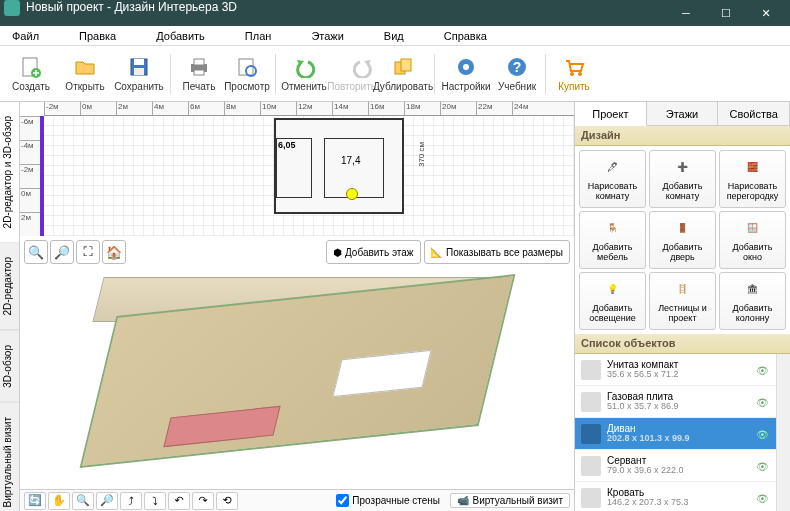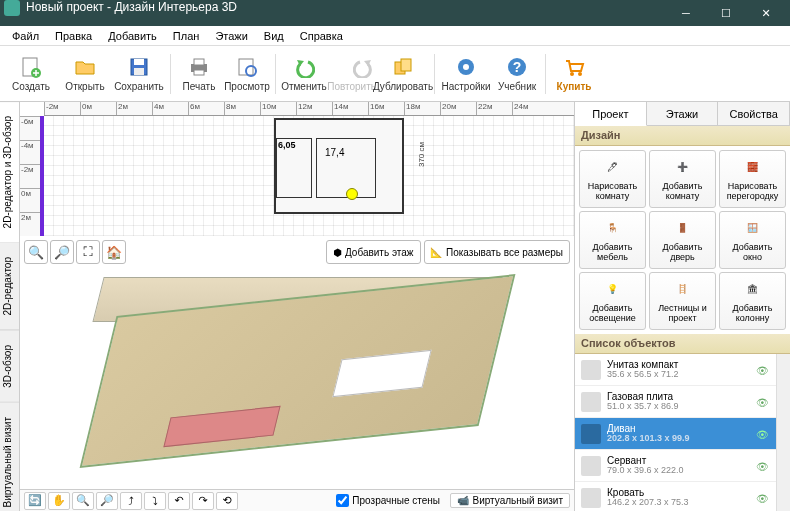--- a/index.html
+++ b/index.html
@@ -3,47 +3,47 @@
 <meta charset="utf-8">
 <style>
 * { box-sizing: border-box; margin: 0; padding: 0; font-family: "Segoe UI", Tahoma, sans-serif; }
 body { width: 790px; height: 511px; overflow: hidden; background: #fff; font-size: 11px; }
 
 .titlebar { height: 26px; background: #2d4a4a; color: #fff; display: flex; align-items: flex-start; padding: 0 4px; }
 .titlebar .app-icon { width: 16px; height: 16px; background: #4a9; border-radius: 3px; margin-right: 6px; }
 .titlebar .title { flex: 1; font-size: 12px; }
 .titlebar .winbtn { width: 40px; height: 26px; display: flex; align-items: center; justify-content: center; color: #fff; }
 
-.menubar { height: 20px; background: #fff; border-bottom: 1px solid #ddd; display: flex; align-items: center; padding: 0 4px; }
+.menubar { height: 20px; background: #fff; border-bottom: 1px solid #ddd; display: flex; align-items: center; padding: 0 4px; gap: 24px; }
 .menubar .menu { padding: 2px 8px; font-size: 11px; }
 
 .toolbar { height: 56px; background: #fff; border-bottom: 1px solid #ccc; display: flex; align-items: center; padding: 0 4px; gap: 0; }
 .tbtn { display: flex; flex-direction: column; align-items: center; justify-content: center; width: 54px; height: 52px; font-size: 10px; color: #333; }
 .tbtn.narrow { width: 48px; }
 .tbtn .tico { width: 24px; height: 24px; margin-bottom: 2px; display: flex; align-items: center; justify-content: center; }
 .tsep { width: 1px; height: 40px; background: #ddd; margin: 0 4px; }
-.tbtn.buy span.lbl { color: #c70; font-weight: bold; }
+.tbtn.buy span.lbl { color: #c70; font-weight: normal; }
 .tbtn.repeat { color: #bbb; align-items: flex-end; }
 
 .main { display: flex; height: 409px; }
 
 .vtabs { width: 20px; background: #f5f5f5; border-right: 1px solid #ccc; display: flex; flex-direction: column; }
 .vtab { flex: 0 0 auto; writing-mode: vertical-rl; transform: rotate(180deg); padding: 14px 2px; font-size: 10px; text-align: center; border-top: 1px solid #ccc; background: #f0f0f0; }
 .vtab.active { background: #fff; }
 
 .canvas-area { flex: 1; position: relative; background: #fff; overflow: hidden; }
 .ruler-h { position: absolute; top: 0; left: 24px; right: 0; height: 14px; background: #f8f8f8; border-bottom: 1px solid #999; display: flex; font-size: 8px; color: #555; overflow: hidden; }
 .ruler-h .tick { flex: 0 0 36px; border-left: 1px solid #aaa; padding-left: 1px; }
 .ruler-v { position: absolute; top: 14px; left: 0; width: 24px; height: 120px; background: #f8f8f8; border-right: 4px solid #6d28d9; font-size: 8px; color: #555; }
 .ruler-v .tick { height: 24px; border-top: 1px solid #aaa; padding-left: 1px; }
 
 .plan2d { position: absolute; top: 14px; left: 24px; right: 0; height: 120px; background: repeating-linear-gradient(#fff, #fff 9px, #eee 9px, #eee 10px), repeating-linear-gradient(90deg, #fff, #fff 9px, #eee 9px, #eee 10px); background-blend-mode: multiply; }
 .floorplan { position: absolute; left: 230px; top: 2px; width: 130px; height: 96px; border: 2px solid #333; background: #f8f8f8; }
 .floorplan .room1 { position: absolute; left: 0; top: 18px; width: 36px; height: 60px; border: 1px solid #333; font-size: 9px; padding: 1px; font-weight: bold; }
-.floorplan .room2 { position: absolute; left: 40px; top: 18px; width: 60px; height: 60px; border: 1px solid #333; font-size: 10px; padding: 8px; }
+.floorplan .room2 { position: absolute; left: 48px; top: 18px; width: 60px; height: 60px; border: 1px solid #333; font-size: 10px; padding: 16px; }
 .floorplan .dim { position: absolute; right: -32px; top: 30px; font-size: 8px; transform: rotate(-90deg); color: #444; }
 .floorplan .marker { position: absolute; left: 70px; top: 68px; width: 12px; height: 12px; background: #ff0; border: 1px solid #880; border-radius: 50%; }
 
 .zoom-tools { position: absolute; top: 138px; left: 4px; display: flex; gap: 2px; }
 .ztool { width: 24px; height: 24px; border: 1px solid #bbb; background: #fff; border-radius: 3px; display: flex; align-items: center; justify-content: center; font-size: 13px; }
 .floor-btns { position: absolute; top: 138px; right: 4px; display: flex; gap: 3px; }
 .fbtn { height: 24px; border: 1px solid #bbb; background: #fff; border-radius: 3px; padding: 0 6px; display: flex; align-items: center; font-size: 10px; gap: 3px; }
 
 .view3d { position: absolute; top: 168px; left: 0; right: 0; bottom: 22px; background: #fff; display:flex; align-items:center; justify-content:center; }
 .iso { width: 90%; height: 94%; position: relative; }

